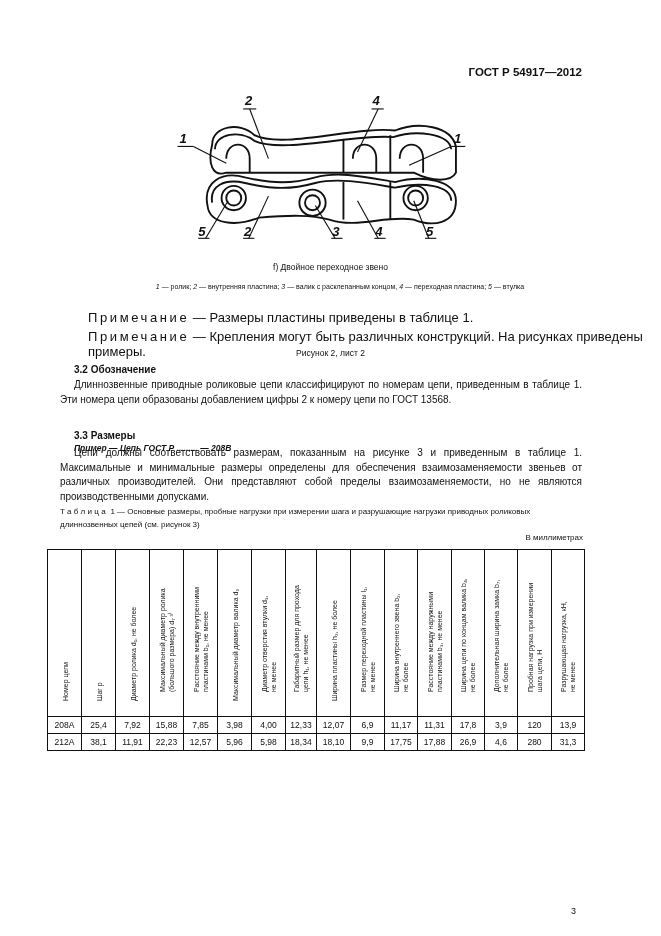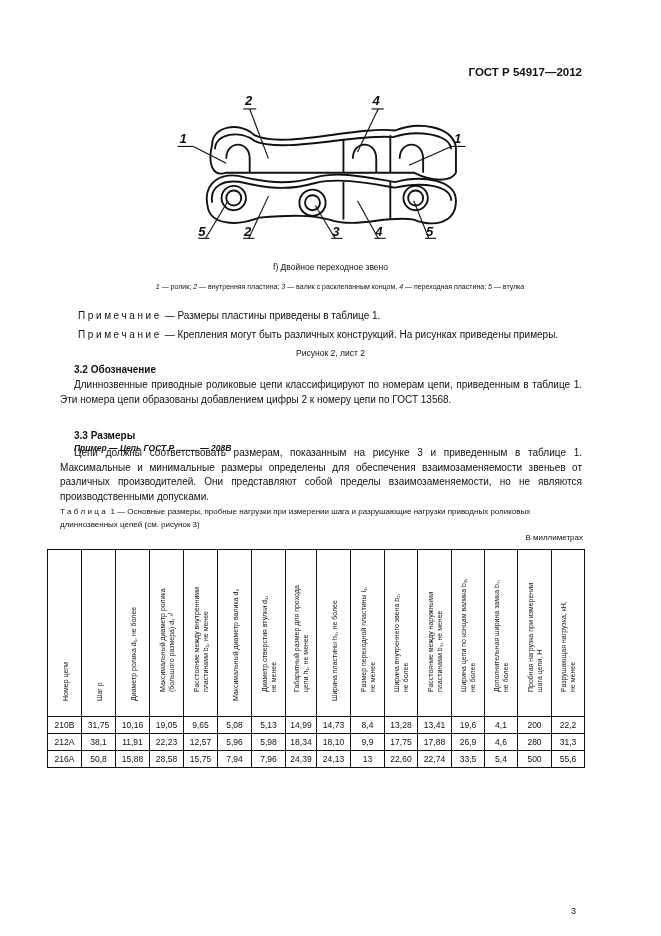--- a/index.html
+++ b/index.html
@@ -4,21 +4,21 @@
 <style>
   html, body { margin:0; padding:0; background:#ffffff; }
   body { width:661px; height:936px; position:relative; overflow:hidden;
          font-family:"Liberation Sans", sans-serif; color:#111; }
   .abs { position:absolute; }
   .gost { right:79px; top:66px; font-size:11.5px; font-weight:bold; }
   .fig { left:170px; top:88px; width:300px; height:160px; }
   .caption { left:0; width:661px; text-align:center; font-size:8.5px; }
   .legend { left:60px; width:560px; text-align:center; font-size:7px; top:283px; }
   .legend i { font-style:italic; }
-  .note { left:78px; font-size:10px; }
+  .note { left:88px; font-size:13px; }
   .note .sp { letter-spacing:2.6px; }
   .h { left:74px; font-size:10px; font-weight:bold; }
   .para { left:60px; width:522px; font-size:10px; line-height:14.5px; text-indent:14px; text-align:justify; }
   .example { left:74px; font-size:8.5px; font-weight:bold; font-style:italic;margin-top:32px; }
   .tcap { left:60px; width:525px; font-size:8px; line-height:13px; }
   .tcap .sp { letter-spacing:2.4px; }
   .units { right:78px; font-size:8px; top:533px; }
   table.main { position:absolute; left:47px; top:549px; border-collapse:collapse; table-layout:fixed; }
   table.main td, table.main th { border:1px solid #111; padding:0; font-size:8.5px; text-align:center; font-weight:normal; }
   table.main th { height:166px; vertical-align:bottom; position:relative; }
@@ -222,69 +222,51 @@
     <th>
           <div class="vt">
             <div>Разрушающая нагрузка, кН,</div>
             <div>не менее</div>
           </div>
         </th>
   </tr>
   </tbody>
     <tbody id="tbody">
       <tr>
-        <td>210B</td>
-        <td>31,75</td>
-        <td>10,16</td>
-        <td>19,05</td>
-        <td>9,65</td>
-        <td>5,08</td>
-        <td>5,13</td>
-        <td>14,99</td>
-        <td>14,73</td>
-        <td>8,4</td>
-        <td>13,28</td>
-        <td>13,41</td>
-        <td>19,6</td>
-        <td>4,1</td>
-        <td>200</td>
-        <td>22,2</td>
+        <td>208A</td>
+        <td>25,4</td>
+        <td>7,92</td>
+        <td>15,88</td>
+        <td>7,85</td>
+        <td>3,98</td>
+        <td>4,00</td>
+        <td>12,33</td>
+        <td>12,07</td>
+        <td>6,9</td>
+        <td>11,17</td>
+        <td>11,31</td>
+        <td>17,8</td>
+        <td>3,9</td>
+        <td>120</td>
+        <td>13,9</td>
       </tr>
       <tr>
         <td>212A</td>
         <td>38,1</td>
         <td>11,91</td>
         <td>22,23</td>
         <td>12,57</td>
         <td>5,96</td>
         <td>5,98</td>
         <td>18,34</td>
         <td>18,10</td>
         <td>9,9</td>
         <td>17,75</td>
         <td>17,88</td>
         <td>26,9</td>
         <td>4,6</td>
         <td>280</td>
         <td>31,3</td>
       </tr>
-      <tr>
-        <td>216A</td>
-        <td>50,8</td>
-        <td>15,88</td>
-        <td>28,58</td>
-        <td>15,75</td>
-        <td>7,94</td>
-        <td>7,96</td>
-        <td>24,39</td>
-        <td>24,13</td>
-        <td>13</td>
-        <td>22,60</td>
-        <td>22,74</td>
-        <td>33,5</td>
-        <td>5,4</td>
-        <td>500</td>
-        <td>55,6</td>
-      </tr>
     </tbody>
 </table>
 
 <div class="abs pnum">3</div>
 
 </body></html>

